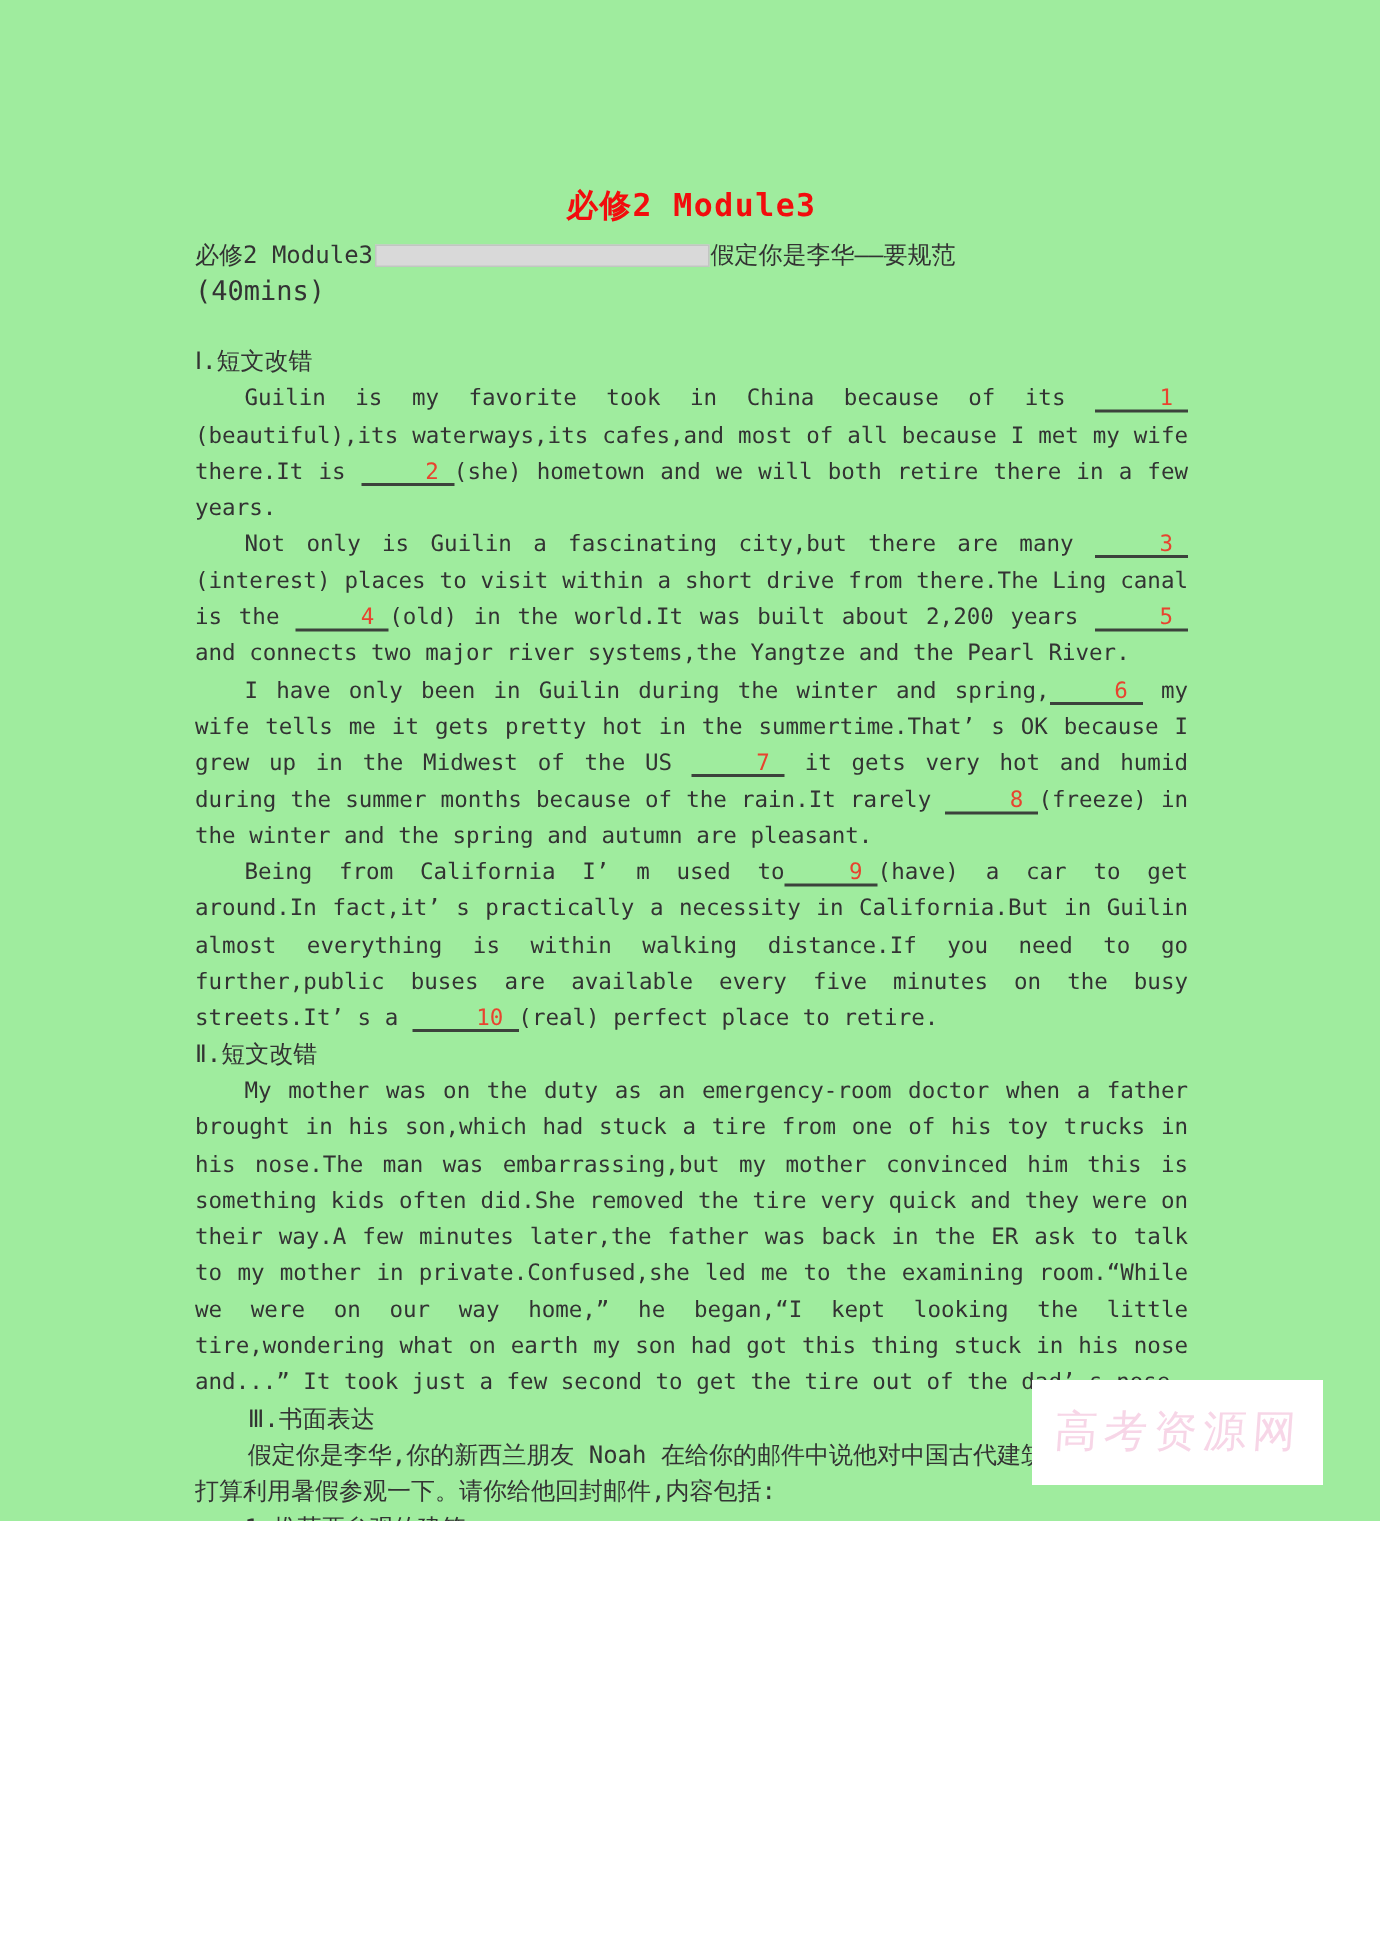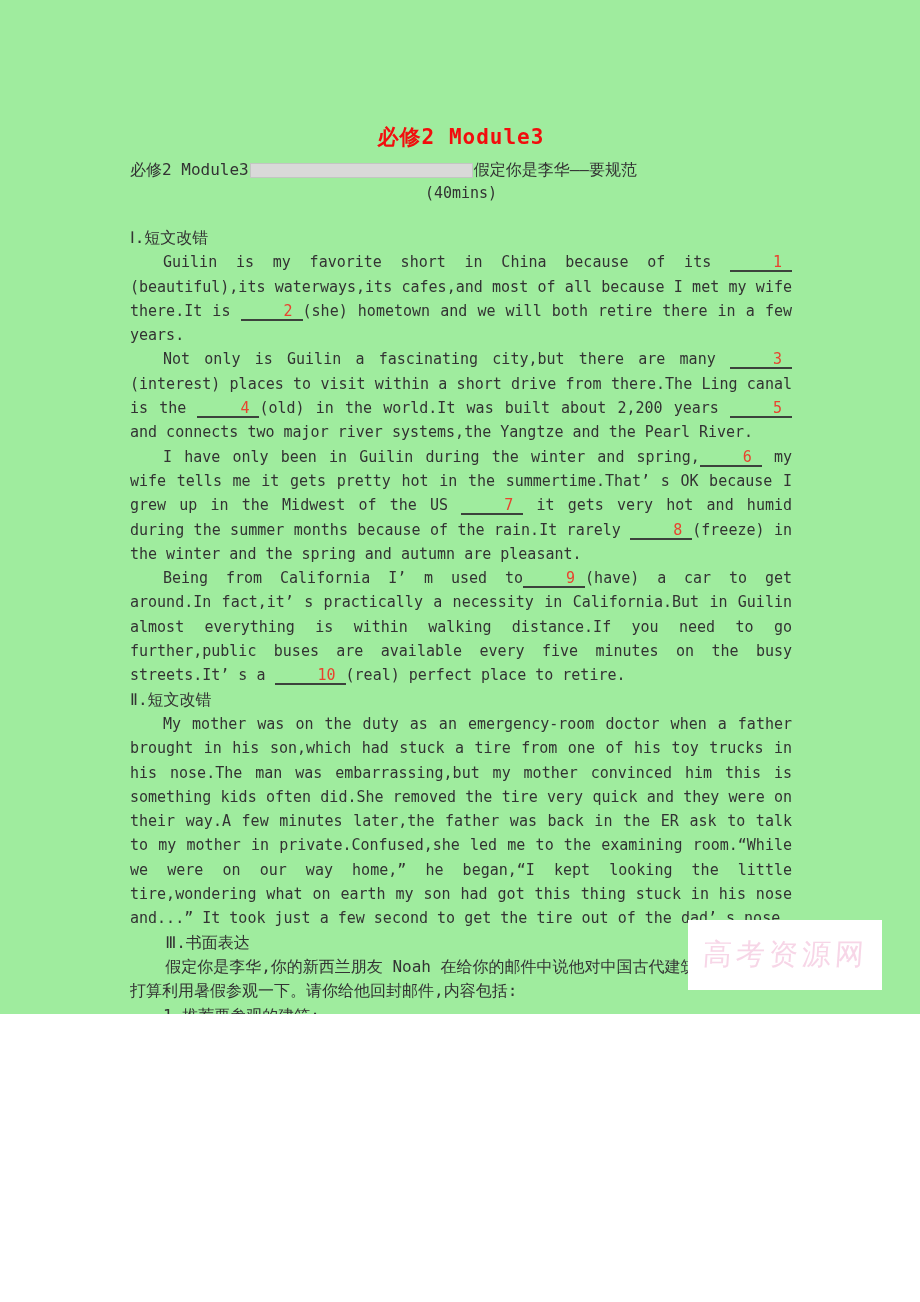--- a/index.html
+++ b/index.html
@@ -15,21 +15,21 @@
   .content{position:absolute;left:130px;top:123px;width:662px;}
   .doc-title{
     text-align:center;font-size:21px;font-weight:bold;
     color:var(--title_red,#F20D0D);letter-spacing:1px;
     font-family:"DejaVu Sans Mono","Liberation Serif",monospace;
   }
   .subtitle-row{display:flex;align-items:center;margin-top:9px;font-size:16px;height:21px;}
   .subtitle-left{white-space:nowrap;}
   .redacted{width:221px;height:13px;background:var(--redacted_gray,#D9D9D9);border:1px solid #c2c6c2;margin:0 1px;flex:none;}
   .subtitle-right{white-space:nowrap;}
-  .duration{text-align:center;font-size:15px;margin-top:3px;}
+  .duration{text-align:left;font-size:18px;margin-top:3px;}
   .body-text{margin-top:24px;font-size:15px;line-height:24.3px;text-align:justify;}
   .heading{text-align:left;text-indent:0;}
   .heading.indent{text-indent:2.2em;}
   .para{text-indent:2.2em;}
   .cjk{font-size:16px;text-align:left;}
   .pt{padding-left:33px;text-indent:0;}
   .blank{
     display:inline-block;min-width:20px;padding:0 10px;
     text-align:center;border-bottom:2px solid #3c423c;
     color:var(--blank_red,#E8432F);
@@ -64,21 +64,21 @@
       <span class="redacted"></span>
       <span class="subtitle-right">假定你是李华——要规范</span>
     </div>
 
     <div class="duration">(40mins)</div>
 
     <div class="body-text">
 
       <div class="heading cjk">Ⅰ.短文改错</div>
 
-      <div class="para"><span>Guilin is my favorite short in China because of its </span><span class="blank">1</span><span>(beautiful),its waterways,its cafes,and most of all because I met my wife there.It is </span><span class="blank">2</span><span>(she) hometown and we will both retire there in a few years.</span></div>
+      <div class="para"><span>Guilin is my favorite took in China because of its </span><span class="blank">1</span><span>(beautiful),its waterways,its cafes,and most of all because I met my wife there.It is </span><span class="blank">2</span><span>(she) hometown and we will both retire there in a few years.</span></div>
       <div class="para"><span>Not only is Guilin a fascinating city,but there are many </span><span class="blank">3</span><span>(interest) places to visit within a short drive from there.The Ling canal is the </span><span class="blank">4</span><span>(old) in the world.It was built about 2,200 years </span><span class="blank">5</span><span> and connects two major river systems,the Yangtze and the Pearl River.</span></div>
       <div class="para"><span>I have only been in Guilin during the winter and spring,</span><span class="blank">6</span><span> my wife tells me it gets pretty hot in the summertime.That’ s OK because I grew up in the Midwest of the US </span><span class="blank">7</span><span> it gets very hot and humid during the summer months because of the rain.It rarely </span><span class="blank">8</span><span>(freeze) in the winter and the spring and autumn are pleasant.</span></div>
       <div class="para"><span>Being from California I’ m used to</span><span class="blank">9</span><span>(have) a car to get around.In fact,it’ s practically a necessity in California.But in Guilin almost everything is within walking distance.If you need to go further,public buses are available every five minutes on the busy streets.It’ s a </span><span class="blank">10</span><span>(real) perfect place to retire.</span></div>
 
       <div class="heading cjk">Ⅱ.短文改错</div>
 
       <div class="para">My mother was on the duty as an emergency-room doctor when a father brought in his son,which had stuck a tire from one of his toy trucks in his nose.The man was embarrassing,but my mother convinced him this is something kids often did.She removed the tire very quick and they were on their way.A few minutes later,the father was back in the ER ask to talk to my mother in private.Confused,she led me to the examining room.“While we were on our way home,” he began,“I kept looking the little tire,wondering what on earth my son had got this thing stuck in his nose and...” It took just a few second to get the tire out of the dad’ s nose.</div>
 
       <div class="heading indent cjk">Ⅲ.书面表达</div>
 

